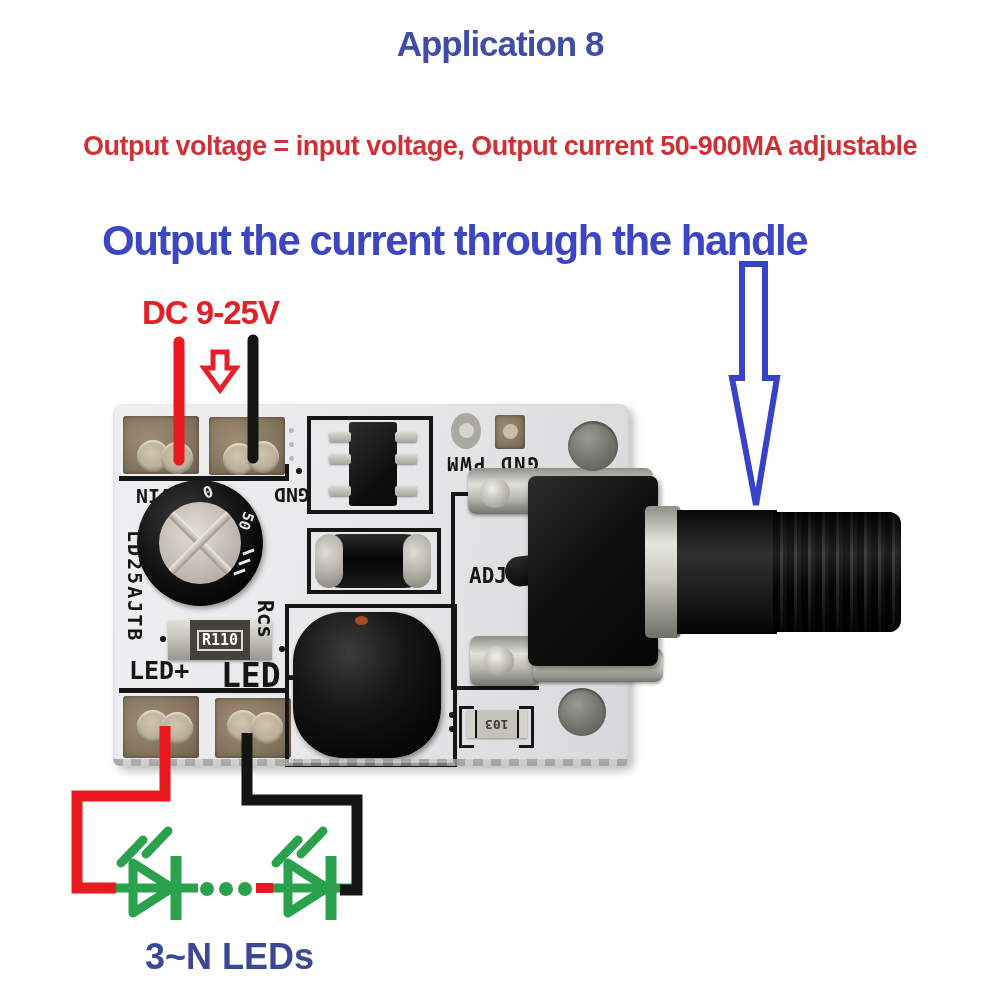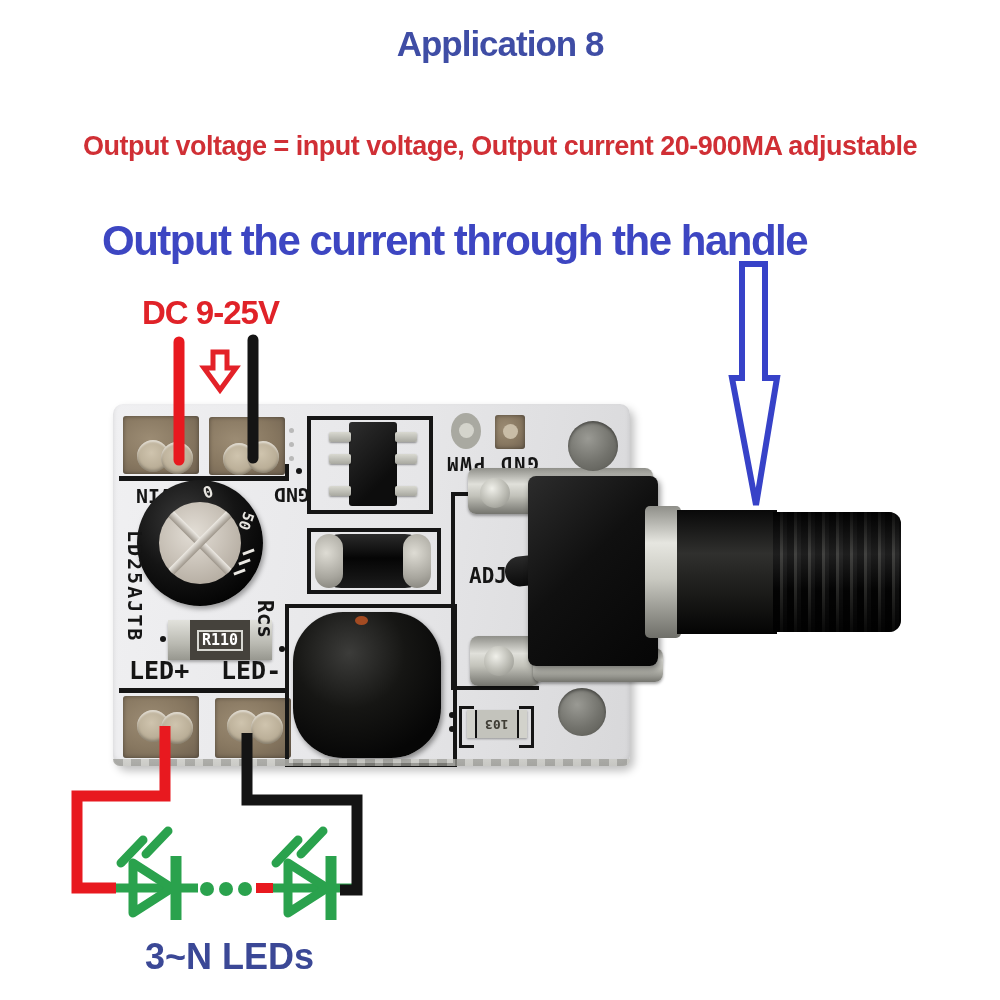--- a/index.html
+++ b/index.html
@@ -110,21 +110,21 @@
   svg .wire-black{stroke:var(--wire-black,#141414);}
   svg .led{stroke:var(--led-green,#2aa24d);}
   svg .led-fill{fill:var(--led-green,#2aa24d);}
 </style>
 </head>
 <body>
 
 <div id="stage">
 
   <div class="abs title">Application 8</div>
-  <div class="abs subtitle">Output voltage = input voltage, Output current 20-900MA adjustable</div>
+  <div class="abs subtitle">Output voltage = input voltage, Output current 50-900MA adjustable</div>
   <div class="abs heading">Output the current through the handle</div>
   <div class="abs dc-label">DC 9-25V</div>
   <div class="abs leds-label">3~N LEDs</div>
 
   <div class="abs board">
 
     <div class="abs pad" style="left:10px;top:12px;width:76px;height:58px;">
       <div class="hole" style="left:14px;top:24px;"></div>
         <div class="hole" style="left:38px;top:26px;"></div>
     </div>
@@ -157,21 +157,21 @@
       <div class="res-end"></div>
       <div class="res-mid">
           <span>R110</span>
         </div>
       <div class="res-end"></div>
     </div>
     <div class="abs silk v-text" style="left:140px;top:196px;font-size:21px;">Rcs</div>
     <div class="abs silkdot" style="left:166px;top:242px;"></div>
 
     <div class="abs silk" style="left:16px;top:252px;font-size:25px;">LED+</div>
-    <div class="abs silk" style="left:108px;top:252px;font-size:25px;">LED-</div>
+    <div class="abs silk" style="left:108px;top:252px;font-size:33px;">LED-</div>
     <div class="abs silkline" style="left:6px;top:284px;width:170px;height:5px;"></div>
     <div class="abs silkline" style="left:172px;top:289px;width:4px;height:12px;"></div>
     <div class="abs pad" style="left:10px;top:292px;width:76px;height:62px;">
       <div class="hole" style="left:14px;top:14px;"></div>
         <div class="hole" style="left:38px;top:16px;"></div>
     </div>
     <div class="abs pad" style="left:102px;top:294px;width:76px;height:60px;">
       <div class="hole" style="left:12px;top:12px;"></div>
         <div class="hole" style="left:36px;top:14px;"></div>
     </div>

